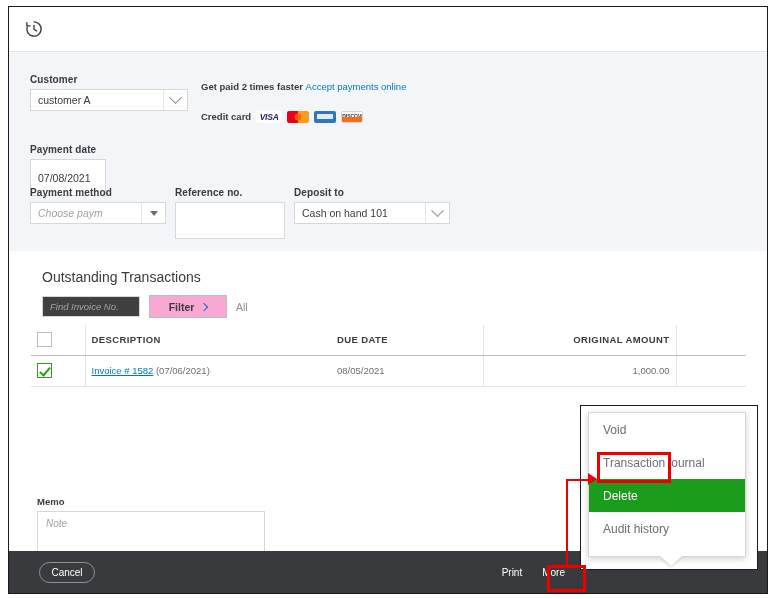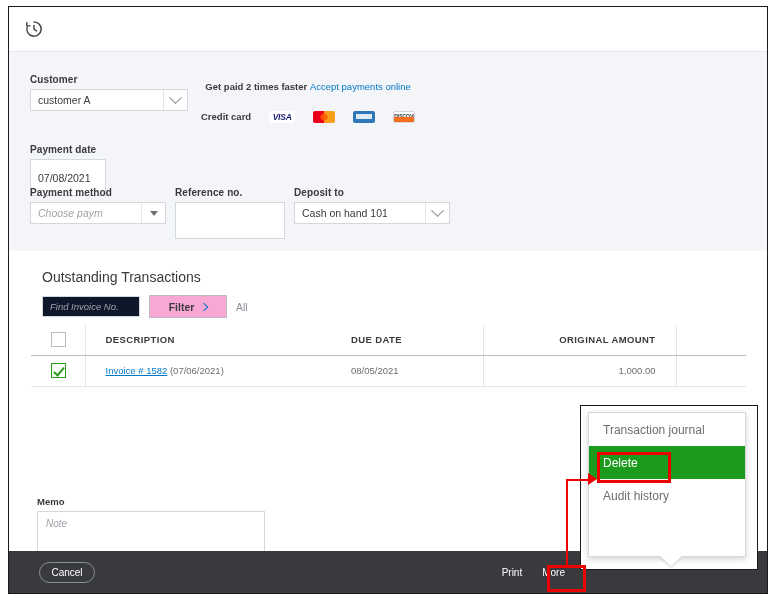--- a/index.html
+++ b/index.html
@@ -100,21 +100,21 @@
   .fld-label { display: block; margin-bottom: 4px; }
 
   
   #promo {
     position: absolute; left: 192px; top: 28px;
     font-size: 9.5px; color: #393a3d;
     line-height: 1.5;
   }
   #promo .line1 { font-weight: bold; margin-bottom: 16px; text-align: center; }
   #promo a { color: #2ca01c; color: #0077c5; text-decoration: none; font-weight: normal; }
-  #promo .line2 { font-weight: bold; display: flex; align-items: center; gap: 18px; }
+  #promo .line2 { font-weight: bold; display: flex; align-items: center; gap: 5px; }
   .cardlogo {
     height: 12px; width: 22px;
     border-radius: 2px;
     display: inline-block;
     vertical-align: middle;
   }
   .cl-visa {
     background: #ffffff;
     color: #1a1f71;
     font-size: 8.5px; font-weight: bold; font-style: italic;
@@ -146,21 +146,21 @@
     position: absolute; left: 0; top: 244px;
     width: 100%;
   }
   .sec-title {
     position: absolute; left: 33px; top: 18px;
     font-size: 14px; color: #393a3d;
   }
   .filters { position: absolute; left: 33px; top: 44px; display: flex; align-items: center; gap: 9px; }
   #find-invoice-input {
     width: 98px; height: 21px;
-    border: 1px solid #d4d7dc; background: #0f172a;
+    border: 1px solid #d4d7dc; background: #404040;
     font-size: 9.5px; color: #9fa3a8; font-style: italic;
     display: flex; align-items: center; padding: 0 7px;
   }
   #filter-button {
     width: 78px; height: 23px;
     border: 1px solid #babec4; background: #f9a8d4;
     display: flex; align-items: center; justify-content: center;
     gap: 7px;
     font-size: 10.5px; font-weight: bold; color: #393a3d;
   }
@@ -174,21 +174,21 @@
 
   table.tx {
     position: absolute; left: 22px; top: 74px;
     width: 715px;
     border-collapse: collapse;
     table-layout: fixed;
   }
   table.tx th, table.tx td {
     font-size: 9.5px;
     color: #393a3d;
-    padding: 0 20px;
+    padding: 0 6px;
     text-align: left;
     vertical-align: middle;
     border-bottom: 1px solid #e3e5e8;
   }
   table.tx th {
     height: 30px;
     font-weight: bold;
     letter-spacing: .4px;
     border-bottom: 1px solid #babec4;
   }
@@ -442,20 +442,21 @@
       <div id="cancel-button">Cancel</div>
       <div class="footer-right">
         <div id="print-button">Print</div>
         <div id="more-button">More</div>
       </div>
     </div>
   </div>
 
   <div id="menu-outline"></div>
   <div id="more-menu">
+    <div class="menu-item">Void</div>
     <div class="menu-item">Transaction journal</div>
     <div class="menu-item hl">Delete</div>
     <div class="menu-item">Audit history</div>
   </div>
   <div id="menu-pointer"></div>
 
   <div class="ann" id="ann-line-v"></div>
   <div class="ann" id="ann-line-h"></div>
   <div class="ann" id="ann-arrow"></div>
   <div class="ann" id="ann-delete-box"></div>

